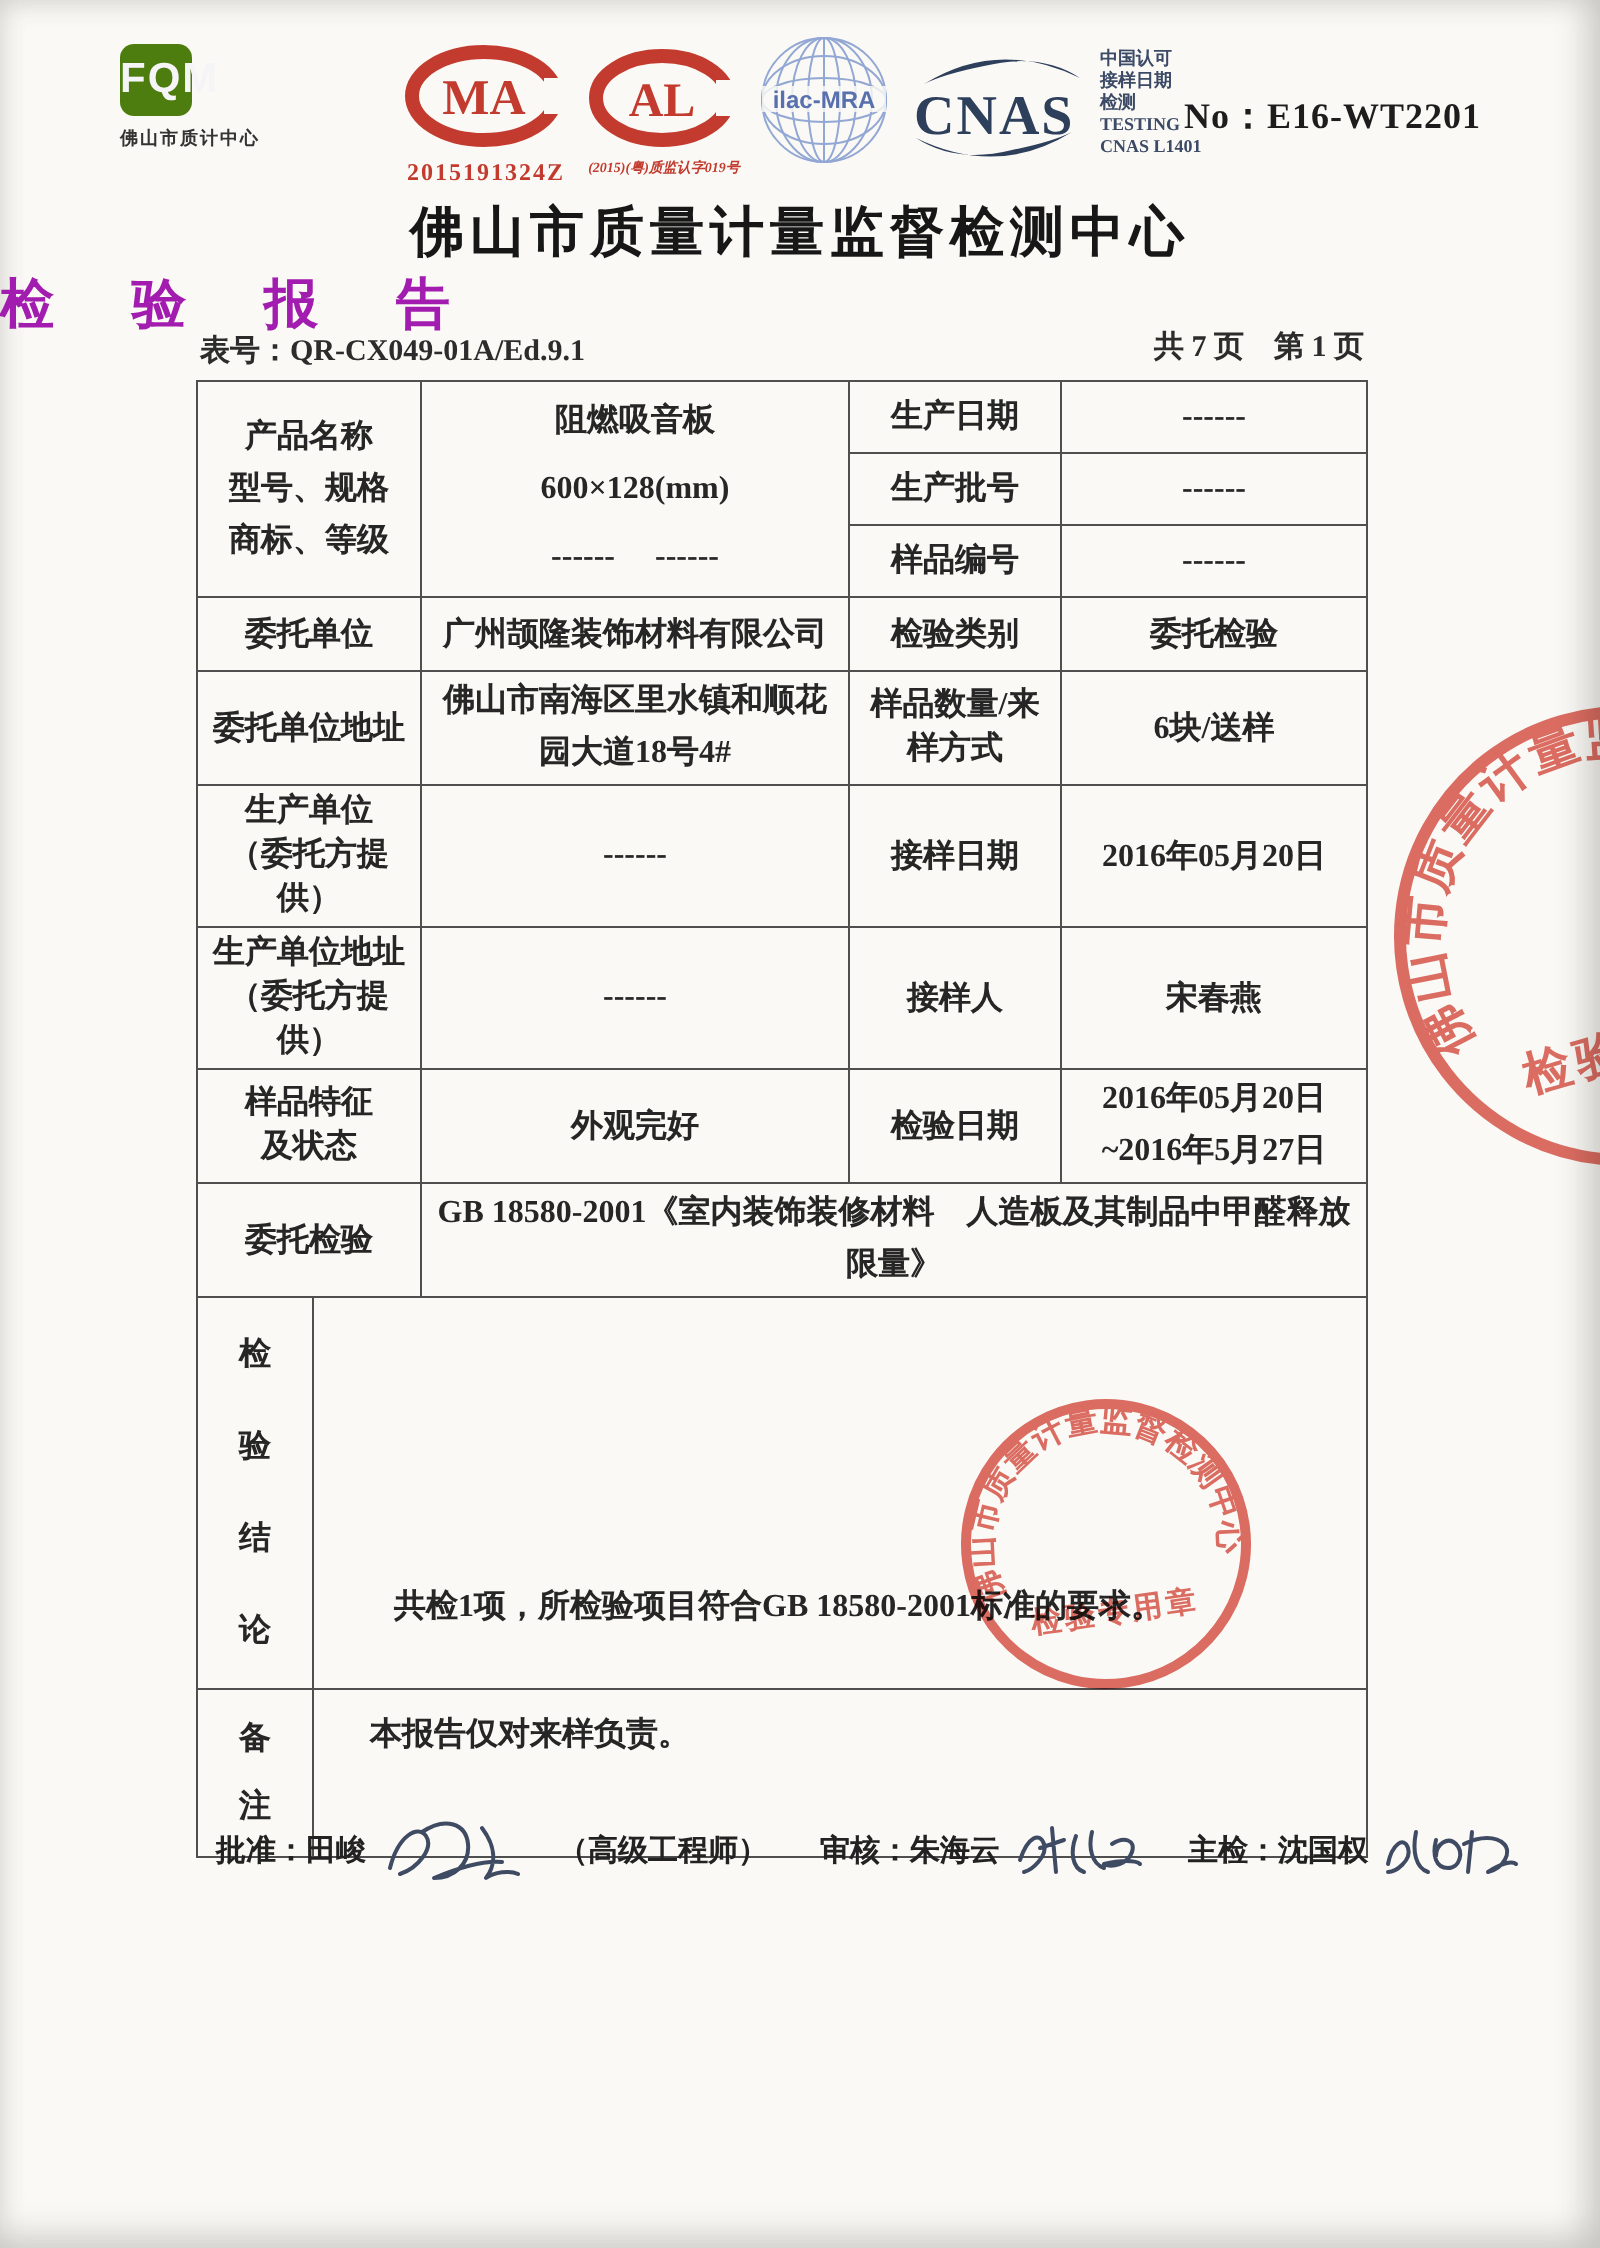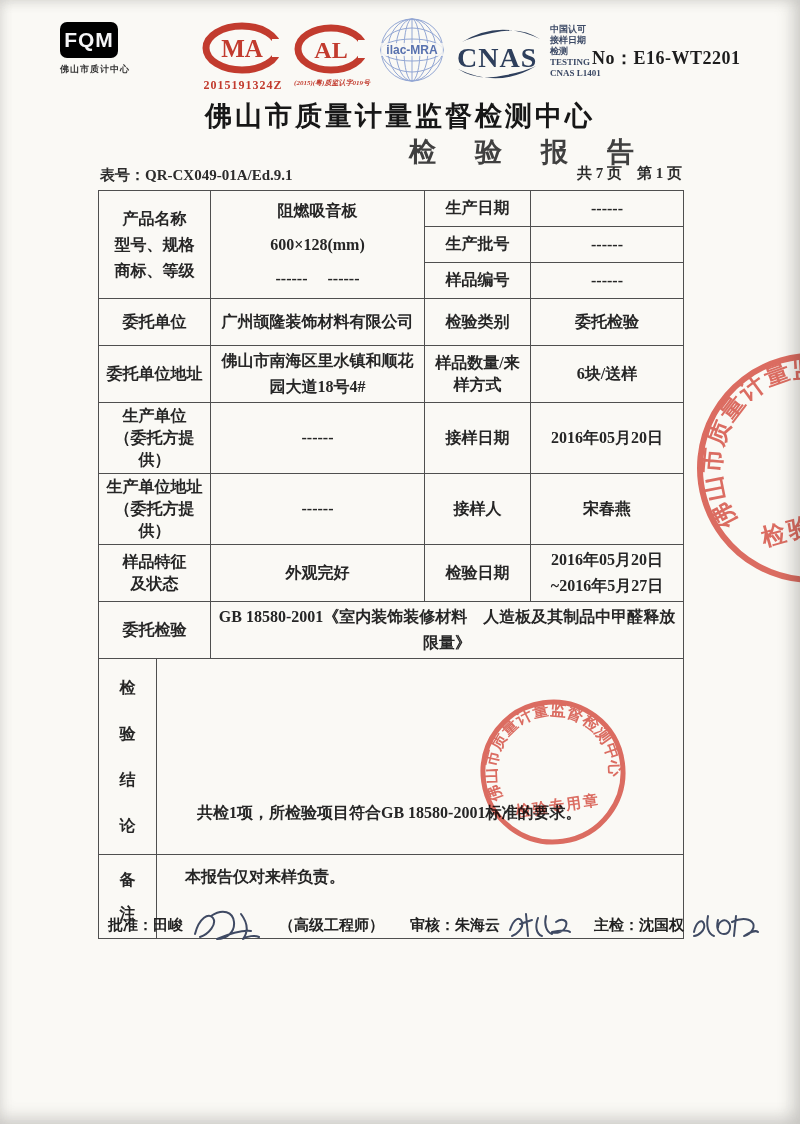--- a/index.html
+++ b/index.html
@@ -11,31 +11,31 @@
   .page{
     position:relative;width:800px;height:1124px;overflow:hidden;
     background:#faf9f5;
     box-shadow:inset -10px 0 14px rgba(90,88,82,.18), inset 0 -10px 14px rgba(90,88,82,.14), inset 4px 4px 10px rgba(120,118,110,.08);
     color:#2c2c2c;
   }
   .abs{position:absolute;}
   .pre{white-space:pre-line;}
 
   
-  .fqm-box{width:58px;height:36px;background:#000000;border-radius:7px;
-    color:#f5f5f7;font-size:21px;font-weight:bold;text-align:center;line-height:36px;
+  .fqm-box{width:36px;height:36px;background:#4d7c0f;border-radius:7px;
+    color:#f5f5f7;font-size:21px;font-weight:bold;text-align:left;line-height:36px;
     font-family:"Liberation Sans",sans-serif;letter-spacing:1px;}
   .fqm-cap{font-size:9px;color:#333;letter-spacing:1px;margin-top:5px;text-align:center;font-weight:bold;}
   .logo-cap-red{color:#c23b2e;text-align:center;font-weight:bold;}
   .cnas-cap{font-size:9px;line-height:11px;color:#3c4a66;font-weight:bold;white-space:pre-line;}
   .report-no{font-size:18px;font-weight:bold;color:#1d1d1d;letter-spacing:.5px;}
 
   
   .title-org{left:0;width:800px;top:98px;text-align:center;font-size:27px;font-weight:bold;letter-spacing:3px;color:#171717;}
-  .title-doc{left:0;width:640px;top:134px;text-align:right;font-size:27px;font-weight:bold;letter-spacing:6px;color:#404040;}
+  .title-doc{left:0;width:640px;top:134px;text-align:left;font-size:27px;font-weight:bold;letter-spacing:6px;color:#a21caf;}
   .form-no{left:100px;top:166px;font-size:15px;font-weight:bold;}
   .pagination{right:118px;top:164px;font-size:15px;font-weight:bold;}
 
   
   table.rpt{position:absolute;left:98px;top:190px;width:585px;border-collapse:collapse;table-layout:fixed;}
   table.rpt td{border:1px solid #4f4f4f;font-size:16px;font-weight:bold;color:#262626;
     text-align:center;vertical-align:middle;padding:2px 4px;overflow:hidden;}
   td.left{text-align:left;padding-left:11px;}
   td.vlab{line-height:46px;padding-top:4px;}
   td.vlab2{line-height:34px;}
@@ -144,21 +144,21 @@
       <td>------</td>
     </tr>
     <tr style="height:36px">
       <td>生产批号</td>
       <td>------</td>
     </tr>
     <tr style="height:36px">
       <td>样品编号</td>
       <td>------</td>
     </tr>
-    <tr style="height:47px">
+    <tr style="height:37px">
       <td colspan="2">委托单位</td>
       <td>广州颉隆装饰材料有限公司</td>
       <td>检验类别</td>
       <td>委托检验</td>
     </tr>
     <tr style="height:57px">
       <td colspan="2">委托单位地址</td>
       <td class="left lh26">佛山市南海区里水镇和顺花园大道18号4#</td>
       <td class="pre lh22">样品数量/来
 样方式</td>

